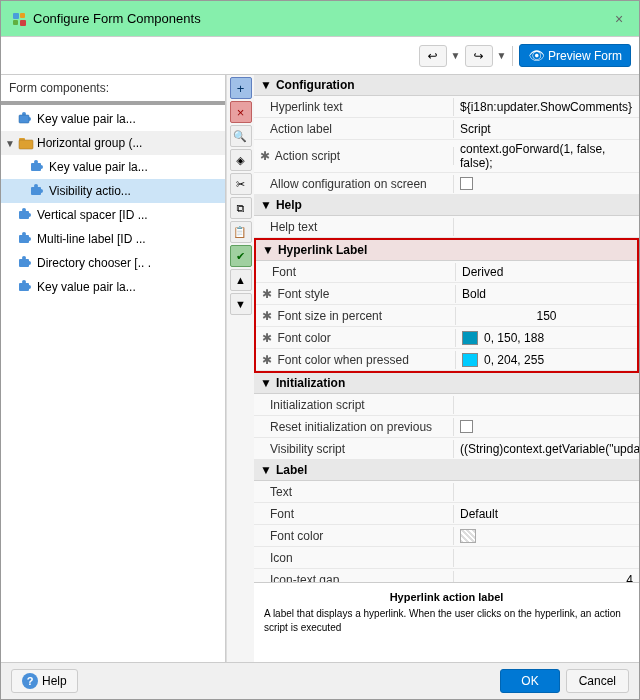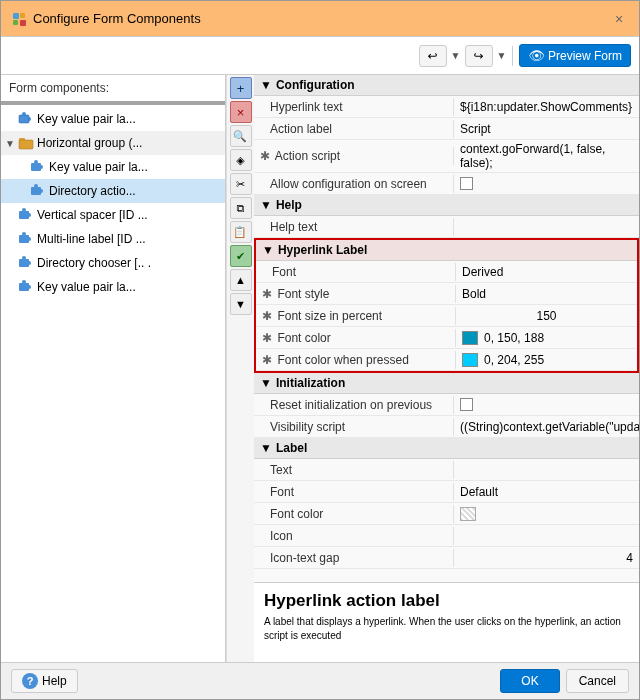--- a/index.html
+++ b/index.html
@@ -15,21 +15,21 @@
     .window {
       width: 640px;
       height: 700px;
       background: #f0f0f0;
       border: 1px solid #999;
       box-shadow: 2px 2px 8px rgba(0,0,0,0.3);
       display: flex;
       flex-direction: column;
     }
     .title-bar {
-      background: #fdba74;
+      background: #86efac;
       border-bottom: 1px solid #ccc;
       padding: 8px 10px;
       display: flex;
       align-items: center;
       justify-content: space-between;
       height: 36px;
     }
     .title-bar-left {
       display: flex;
       align-items: center;
@@ -228,22 +228,23 @@
       display: inline-block;
     }
     .desc-panel {
       border-top: 1px solid #ccc;
       padding: 8px 10px;
       background: #ffffff;
       min-height: 80px;
     }
     .desc-title {
       font-weight: bold;
-      font-size: 17px;
+      font-size: 11px;
       margin-bottom: 4px;
+      text-align: center;
     }
     .desc-text {
       font-size: 10px;
       color: #000000;
       line-height: 1.4;
     }
     .bottom-bar {
       display: flex;
       align-items: center;
       justify-content: space-between;
@@ -357,21 +358,21 @@
           </svg>
           <span class="tree-label">Key value pair la...</span>
         </div>
         <div class="tree-item indent1 selected">
           <span class="expand-arrow">&nbsp;</span>
           <svg class="puzzle-svg" viewBox="0 0 16 16">
             <rect x="1" y="4" width="10" height="8" rx="1" fill="#4a90d9"></rect>
             <rect x="9" y="6" width="4" height="4" rx="2" fill="#4a90d9"></rect>
             <rect x="4" y="1" width="4" height="4" rx="2" fill="#4a90d9"></rect>
           </svg>
-          <span class="tree-label">Directory actio...</span>
+          <span class="tree-label">Visibility actio...</span>
         </div>
         <div class="tree-item">
           <span class="expand-arrow">&nbsp;</span>
           <svg class="puzzle-svg" viewBox="0 0 16 16">
             <rect x="1" y="4" width="10" height="8" rx="1" fill="#4a90d9"></rect>
             <rect x="9" y="6" width="4" height="4" rx="2" fill="#4a90d9"></rect>
             <rect x="4" y="1" width="4" height="4" rx="2" fill="#4a90d9"></rect>
           </svg>
           <span class="tree-label">Vertical spacer [ID ...</span>
         </div>
@@ -502,20 +503,24 @@
               <span>0, 204, 255</span>
             </div>
           </div>
         </div>
 
         <div class="section-header">
           <span class="section-arrow">▼</span>
           <span>Initialization</span>
         </div>
         <div class="prop-row">
+          <div class="prop-label">Initialization script</div>
+          <div class="prop-value"></div>
+        </div>
+        <div class="prop-row">
           <div class="prop-label">Reset initialization on previous</div>
           <div class="prop-value">
             <span class="checkbox-mock"></span>
           </div>
         </div>
         <div class="prop-row">
           <div class="prop-label">Visibility script</div>
           <div class="prop-value">((String)context.getVariable("update</div>
         </div>
 

